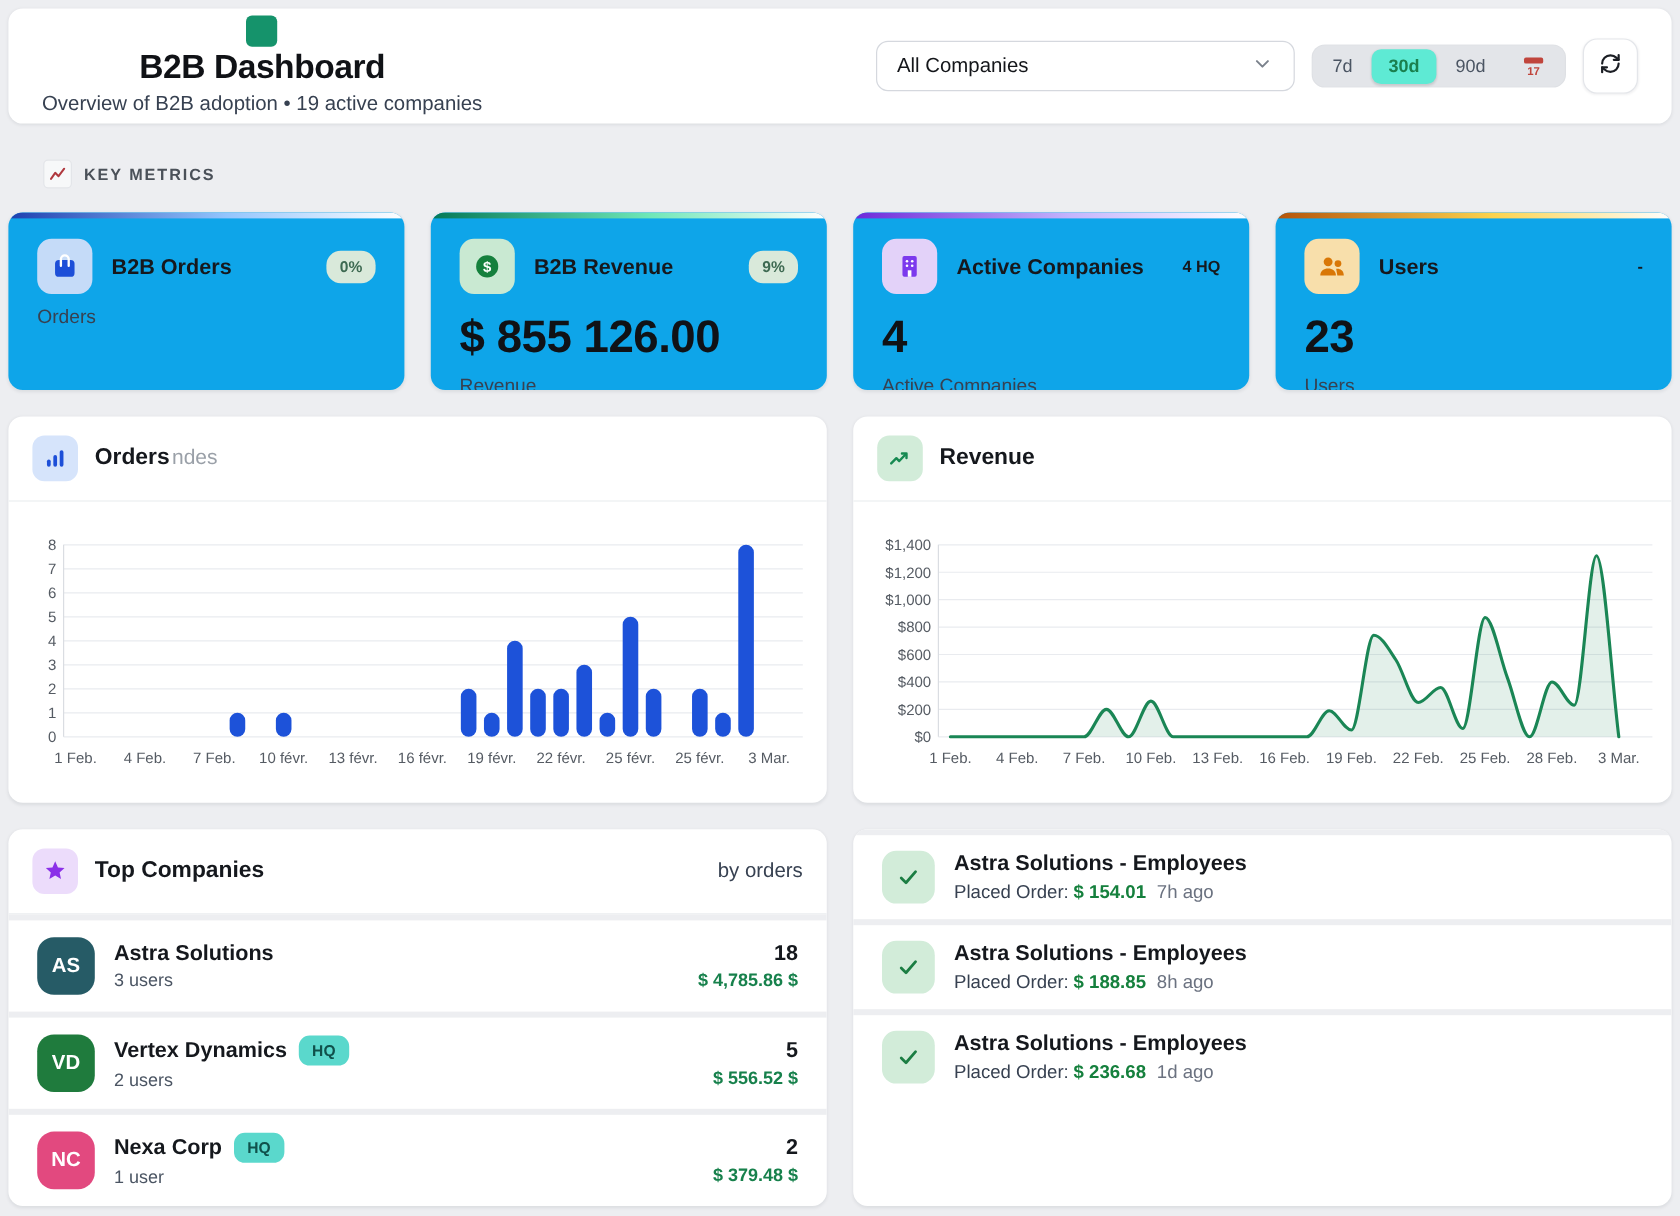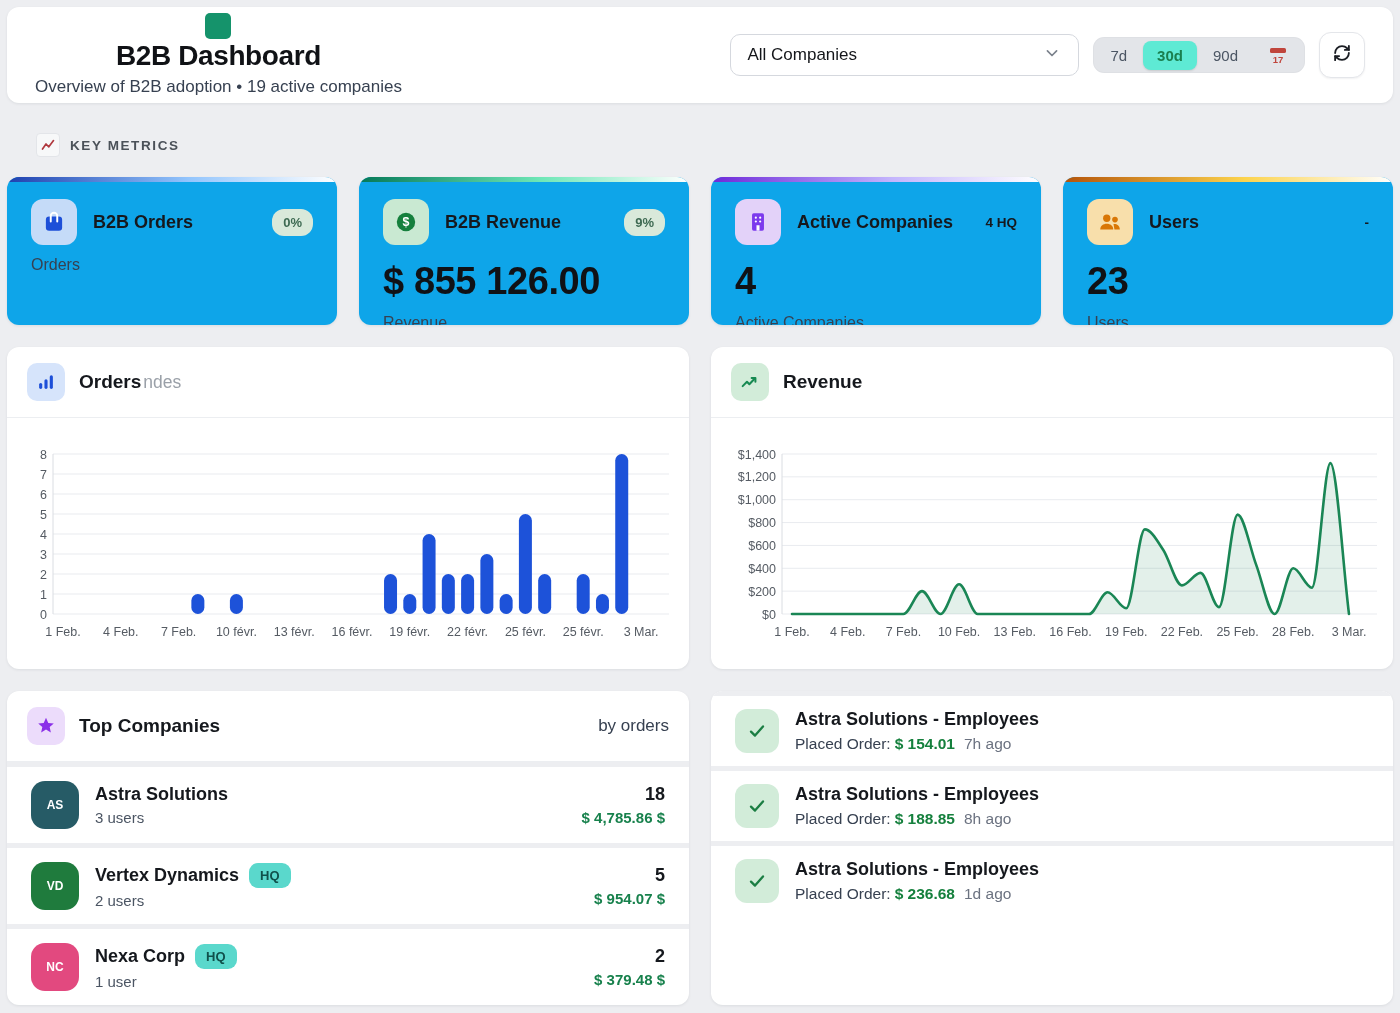--- a/index.html
+++ b/index.html
@@ -71,21 +71,21 @@
   .bottom-panel { min-height:292px; }
   .panel-header { display:flex; align-items:center; gap:14px; padding:16px 20px; border-bottom:1px solid #eceef1; }
   .panel-icon { width:38px; height:38px; border-radius:10px; display:flex; align-items:center; justify-content:center; flex:none; }
   .panel-title { font-size:19px; font-weight:700; color:#15181d; }
   .title-suffix { color:#9aa0a8; font-weight:400; font-size:17.5px; margin-left:2px; }
   .panel-meta { margin-left:auto; font-size:17px; color:#374151; }
   .chart-svg { display:block; margin-top:4px; }
 
   
   .company-row { display:flex; align-items:center; gap:16px; padding:14px 24px; border-top:5px solid #edeef1; }
-  .company-avatar { width:48px; height:48px; border-radius:14px; color:#fff; font-size:12px; font-weight:700;
+  .company-avatar { width:48px; height:48px; border-radius:14px; color:#fff; font-size:17px; font-weight:700;
     display:flex; align-items:center; justify-content:center; flex:none; }
   .company-name-row { display:flex; align-items:center; gap:10px; }
   .company-name { font-size:18px; font-weight:600; color:#15181d; }
   .hq-badge { background:#5ad8cc; color:#10514b; font-size:13px; font-weight:700; padding:5px 11px; border-radius:9px; }
   .company-users { font-size:15px; color:#4b5563; margin-top:4px; }
   .company-right { margin-left:auto; text-align:right; }
   .company-orders { font-size:18px; font-weight:700; color:#15181d; }
   .company-revenue { font-size:15px; font-weight:600; color:#17814c; margin-top:4px; }
 
   
@@ -359,21 +359,21 @@
     <span class="company-avatar" style="background:#1f7b3d">VD</span>
     <span>
       <span class="company-name-row">
         <span class="company-name">Vertex Dynamics</span>
         <span class="hq-badge">HQ</span>
       </span>
       <div class="company-users">2 users</div>
     </span>
     <span class="company-right">
       <div class="company-orders">5</div>
-      <div class="company-revenue">$ 954.07 $</div>
+      <div class="company-revenue">$ 556.52 $</div>
     </span>
         </div>
         <div class="company-row">
     <span class="company-avatar" style="background:#e2497f">NC</span>
     <span>
       <span class="company-name-row">
         <span class="company-name">Nexa Corp</span>
         <span class="hq-badge">HQ</span>
       </span>
       <div class="company-users">1 user</div>

